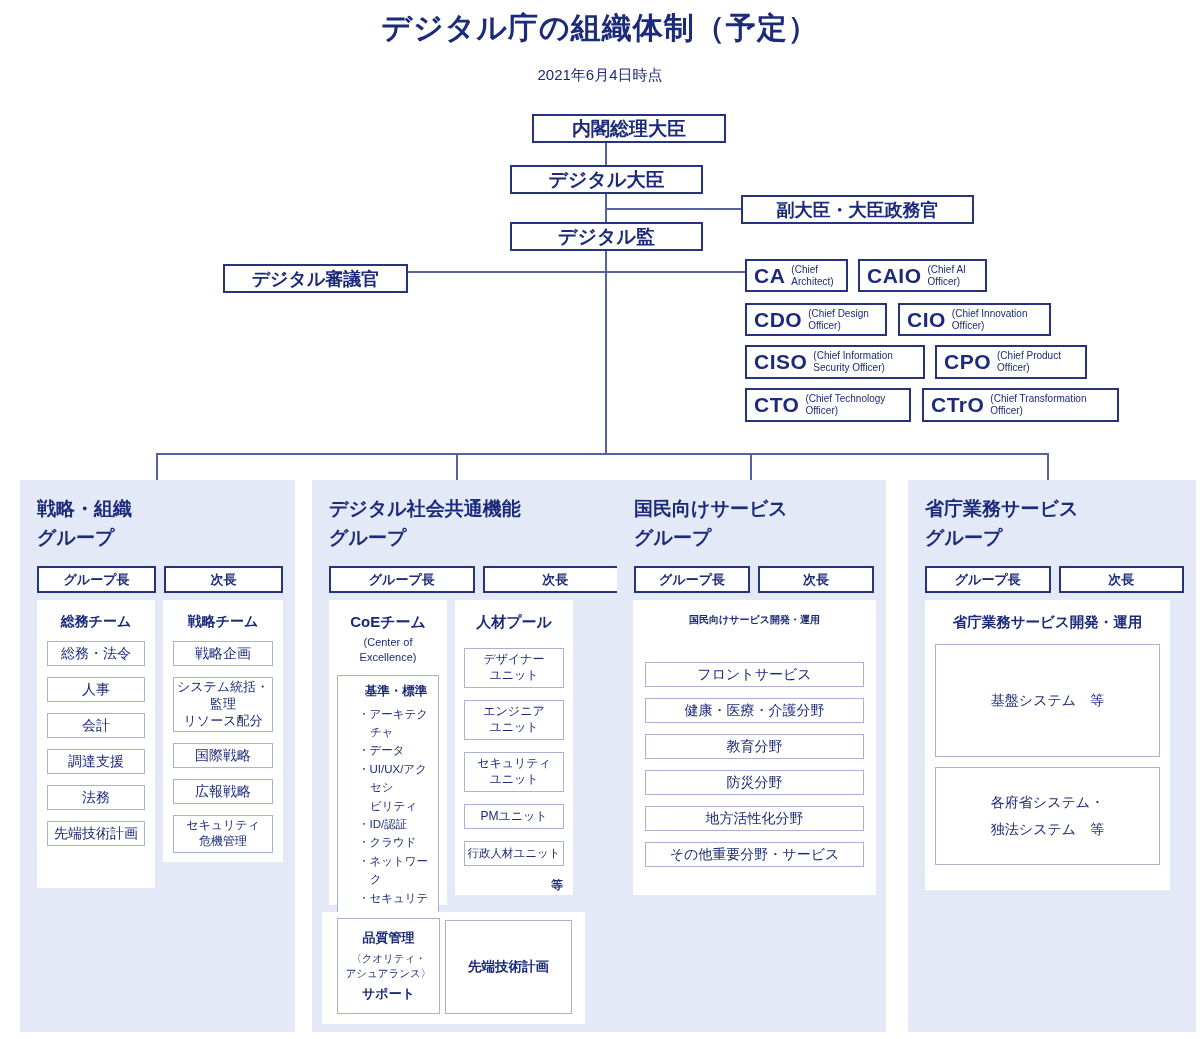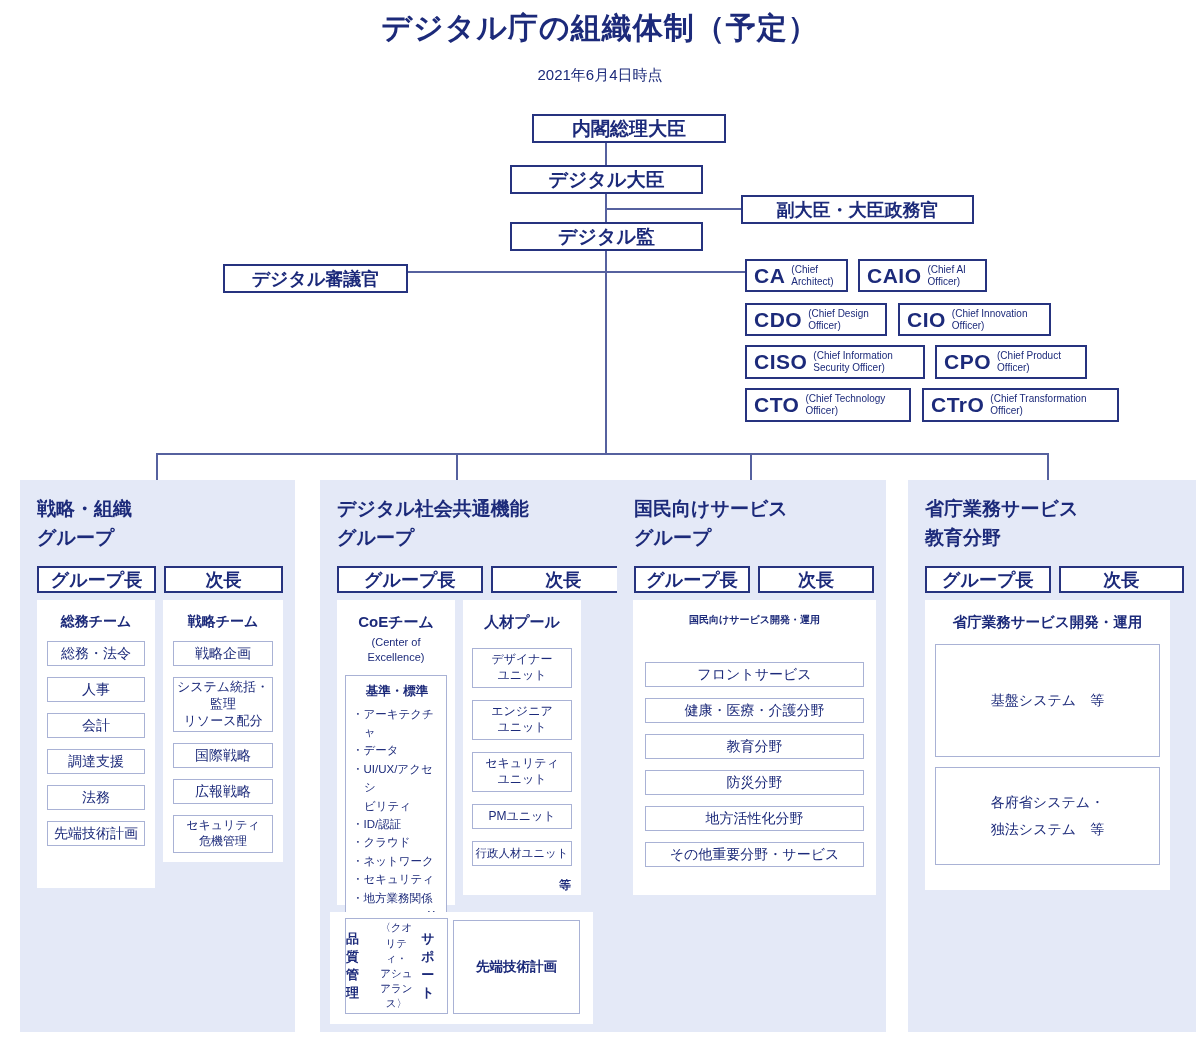--- a/index.html
+++ b/index.html
@@ -12,41 +12,41 @@
   .node{position:absolute;background:#fff;border:2px solid #26337f;display:flex;align-items:center;justify-content:center;font-weight:bold;font-size:19px;box-sizing:border-box;}
   .line{position:absolute;background:#56619f;}
 
   .cxo{position:absolute;background:#fff;border:2px solid #26337f;display:flex;align-items:center;padding:0 7px;gap:6px;box-sizing:border-box;}
   .cxo .acr{font-weight:bold;font-size:21px;letter-spacing:.5px;}
   .cxo .sub{font-size:10px;line-height:1.2;white-space:pre-line;}
 
   .panel{position:absolute;top:480px;height:552px;background:#e4e9f7;}
   .ptitle{position:absolute;left:17px;top:15px;font-size:19px;font-weight:bold;line-height:1.5;white-space:pre-line;}
   .roles{position:absolute;top:86px;left:17px;right:12px;display:flex;gap:8px;height:27px;}
-  .role{flex:1;background:#fff;border:2px solid #26337f;display:flex;align-items:center;justify-content:center;font-weight:bold;font-size:18px;box-sizing:border-box;}
+  .role{flex:1;background:#fff;border:2px solid #26337f;display:flex;align-items:center;justify-content:center;font-weight:bold;font-size:13px;box-sizing:border-box;}
 
   .col{position:absolute;background:#fff;box-sizing:border-box;}
   .colhead{text-align:center;font-weight:bold;font-size:14px;margin:13px 0 10px;}
   .colhead.lg{font-size:15px;margin-bottom:0;}
   .items{display:flex;flex-direction:column;gap:11px;padding:0 10px;}
   .item{background:#fff;border:1px solid #a9b2d5;min-height:25px;display:flex;align-items:center;justify-content:center;text-align:center;font-size:14px;line-height:1.3;white-space:pre-line;padding:1px 2px;box-sizing:border-box;}
   .item.sm{font-size:13px;}
   .item.md{font-size:12px;}
   .item.xs{font-size:11.5px;}
 
   .coe-sub{text-align:center;font-size:11px;line-height:1.35;white-space:pre-line;margin:3px 8px 10px;}
-  .std-box{margin:0 8px;border:1px solid #a9b2d5;padding:7px 4px 8px 6px;background:#fff;}
+  .std-box{margin:0 8px;border:1px solid #a9b2d5;padding:7px 4px 8px 20px;background:#fff;}
   .std-head{text-align:center;font-weight:bold;font-size:12.5px;margin-bottom:5px;}
   .std-item{font-size:11.5px;line-height:1.6;padding-left:12px;text-indent:-12px;white-space:pre-line;}
   .std-item::before{content:"・";}
   .std-etc{text-align:right;font-size:12px;font-weight:bold;padding-right:4px;margin-top:2px;}
   .pool-etc{text-align:right;font-size:12px;font-weight:bold;padding-right:10px;margin-top:7px;}
 
   .strip{position:absolute;left:10px;top:432px;width:263px;height:112px;background:#fff;}
-  .qbox{position:absolute;left:15px;top:6px;width:103px;height:96px;border:1px solid #a9b2d5;background:#fff;display:flex;flex-direction:row;align-items:center;justify-content:center;gap:4px;box-sizing:border-box;}
+  .qbox{position:absolute;left:15px;top:6px;width:103px;height:96px;border:1px solid #a9b2d5;background:#fff;display:flex;flex-direction:column;align-items:center;justify-content:center;gap:4px;box-sizing:border-box;}
   .q1{font-weight:bold;font-size:13px;}
   .q2{font-size:10.5px;line-height:1.45;text-align:center;white-space:pre-line;}
   .abox{position:absolute;left:123px;top:8px;width:127px;height:94px;border:1px solid #a9b2d5;background:#fff;display:flex;align-items:center;justify-content:center;font-weight:bold;font-size:13.5px;box-sizing:border-box;}
 
   .bigbox{margin:0 10px;border:1px solid #a9b2d5;background:#fff;display:flex;align-items:center;justify-content:center;text-align:center;font-size:14px;white-space:pre-line;line-height:1.9;box-sizing:border-box;}
   .bigbox.b1{height:113px;}
   .bigbox.b2{height:98px;margin-top:10px;}
 </style>
 </head>
 <body>
@@ -139,21 +139,21 @@
         <div class="item sm" style="min-height:38px">システム統括・監理
 リソース配分</div>
         <div class="item">国際戦略</div>
         <div class="item">広報戦略</div>
         <div class="item md" style="min-height:38px">セキュリティ
 危機管理</div>
       </div>
     </div>
   </div>
 
-  <div class="panel" style="left:320px;width:328px">
+  <div class="panel" style="left:312px;width:328px">
     <div class="ptitle">デジタル社会共通機能
 グループ</div>
     <div class="roles">
       <div class="role">グループ長</div>
       <div class="role">次長</div>
     </div>
     <div class="col" style="left:17px;top:120px;width:118px;height:305px">
       <div class="colhead lg">CoEチーム</div>
       <div class="coe-sub">(Center of
 Excellence)</div>
@@ -211,21 +211,21 @@
         <div class="item">教育分野</div>
         <div class="item">防災分野</div>
         <div class="item">地方活性化分野</div>
         <div class="item">その他重要分野・サービス</div>
       </div>
     </div>
   </div>
 
   <div class="panel" style="left:908px;width:288px">
     <div class="ptitle">省庁業務サービス
-教育分野</div>
+グループ</div>
     <div class="roles">
       <div class="role">グループ長</div>
       <div class="role">次長</div>
     </div>
     <div class="col" style="left:17px;top:120px;width:245px;height:290px">
       <div class="colhead" style="font-size:14.5px;margin-bottom:12px">省庁業務サービス開発・運用</div>
       <div class="bigbox b1">基盤システム　等</div>
       <div class="bigbox b2">各府省システム・
 独法システム　等</div>
     </div>

